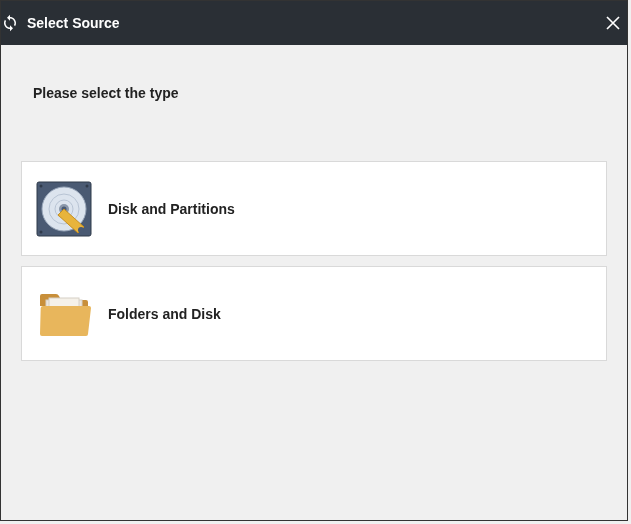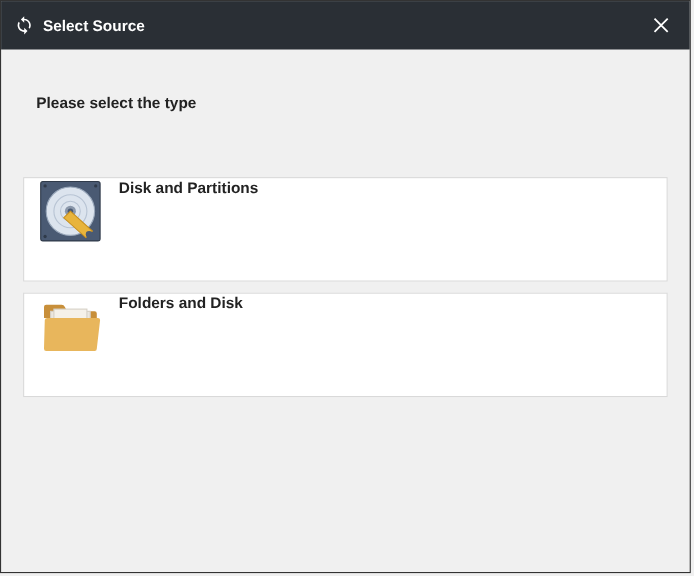--- a/index.html
+++ b/index.html
@@ -15,21 +15,21 @@
     height: 521px;
     background: #f0f0f0;
     border: 1px solid #333;
     position: relative;
   }
   .titlebar {
     height: 44px;
     background: #2a2f35;
     display: flex;
     align-items: center;
-    padding: 0 12px;
+    padding: 0 0;
     justify-content: space-between;
   }
   .titlebar-left {
     display: flex;
     align-items: center;
     gap: 8px;
   }
   .title-text {
     color: #fff;
     font-size: 14px;
@@ -53,20 +53,21 @@
     font-weight: bold;
     color: #222;
     margin-left: 12px;
     margin-bottom: 60px;
   }
   .option-card {
     background: #fff;
     border: 1px solid #d9d9d9;
     height: 95px;
     display: flex;
+    align-items: center;
     padding: 0 12px;
     margin-bottom: 10px;
     cursor: pointer;
   }
   .option-icon {
     width: 60px;
     height: 60px;
     flex-shrink: 0;
     display: flex;
     align-items: center;

